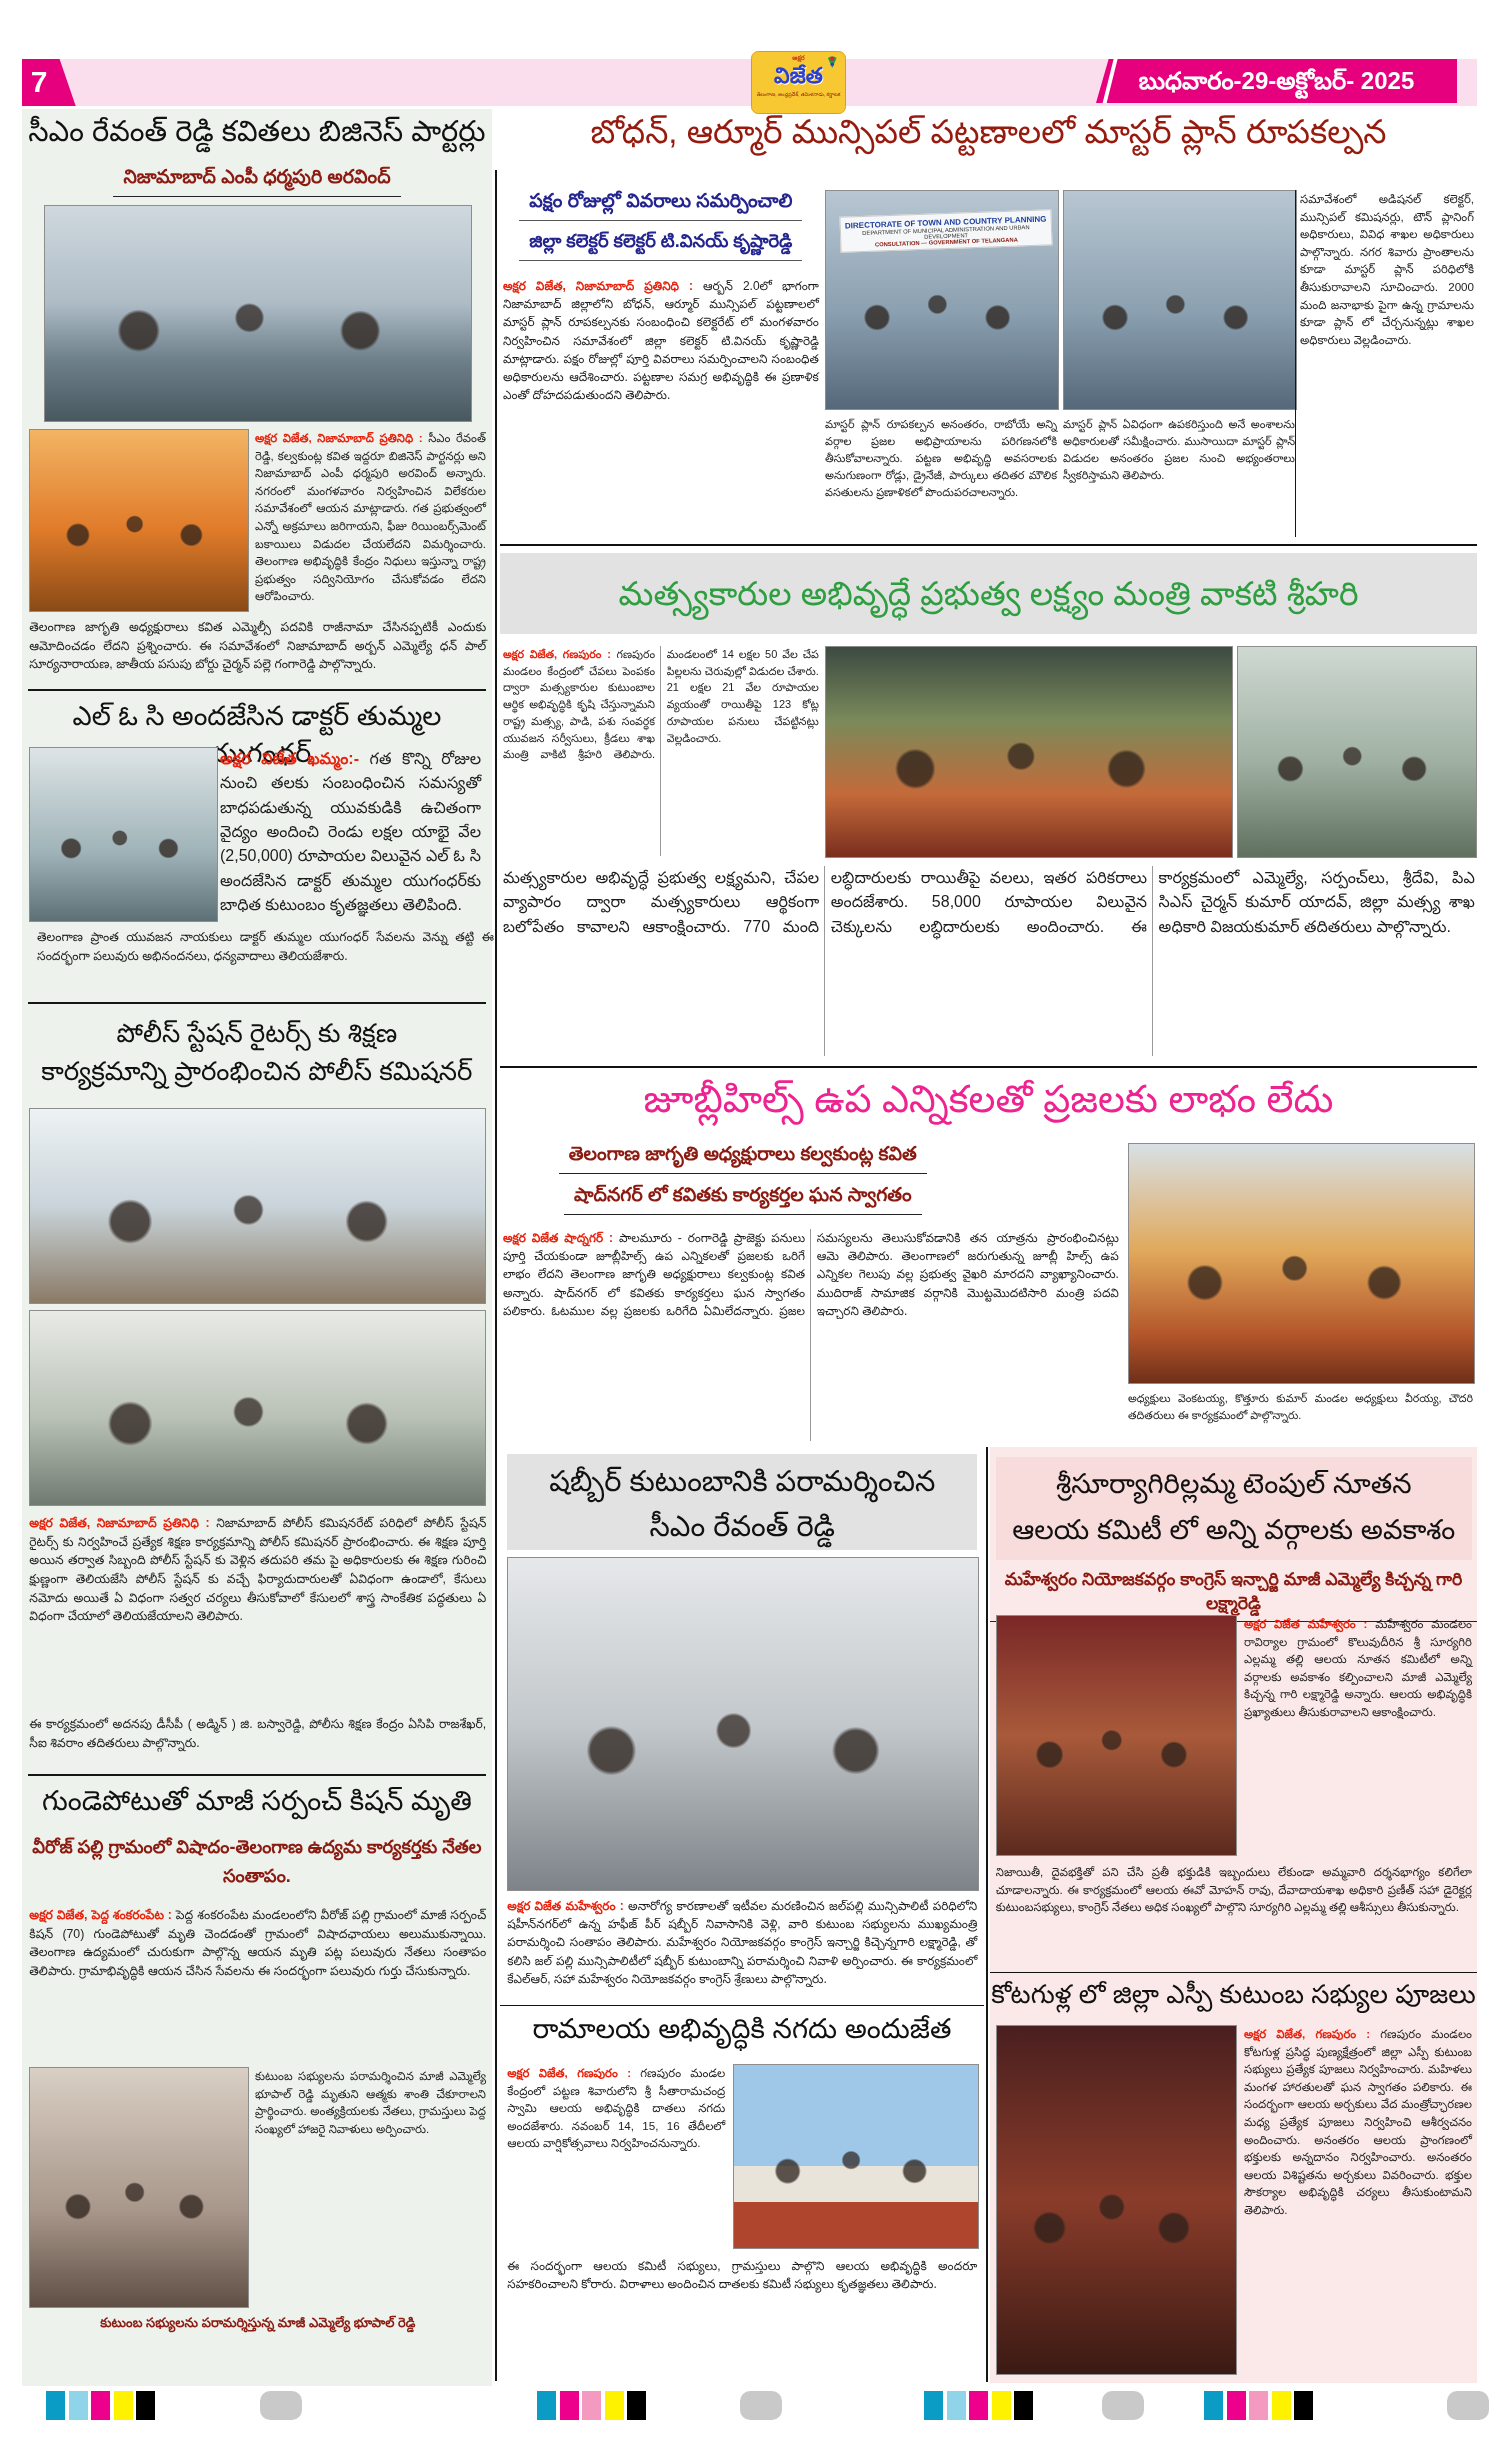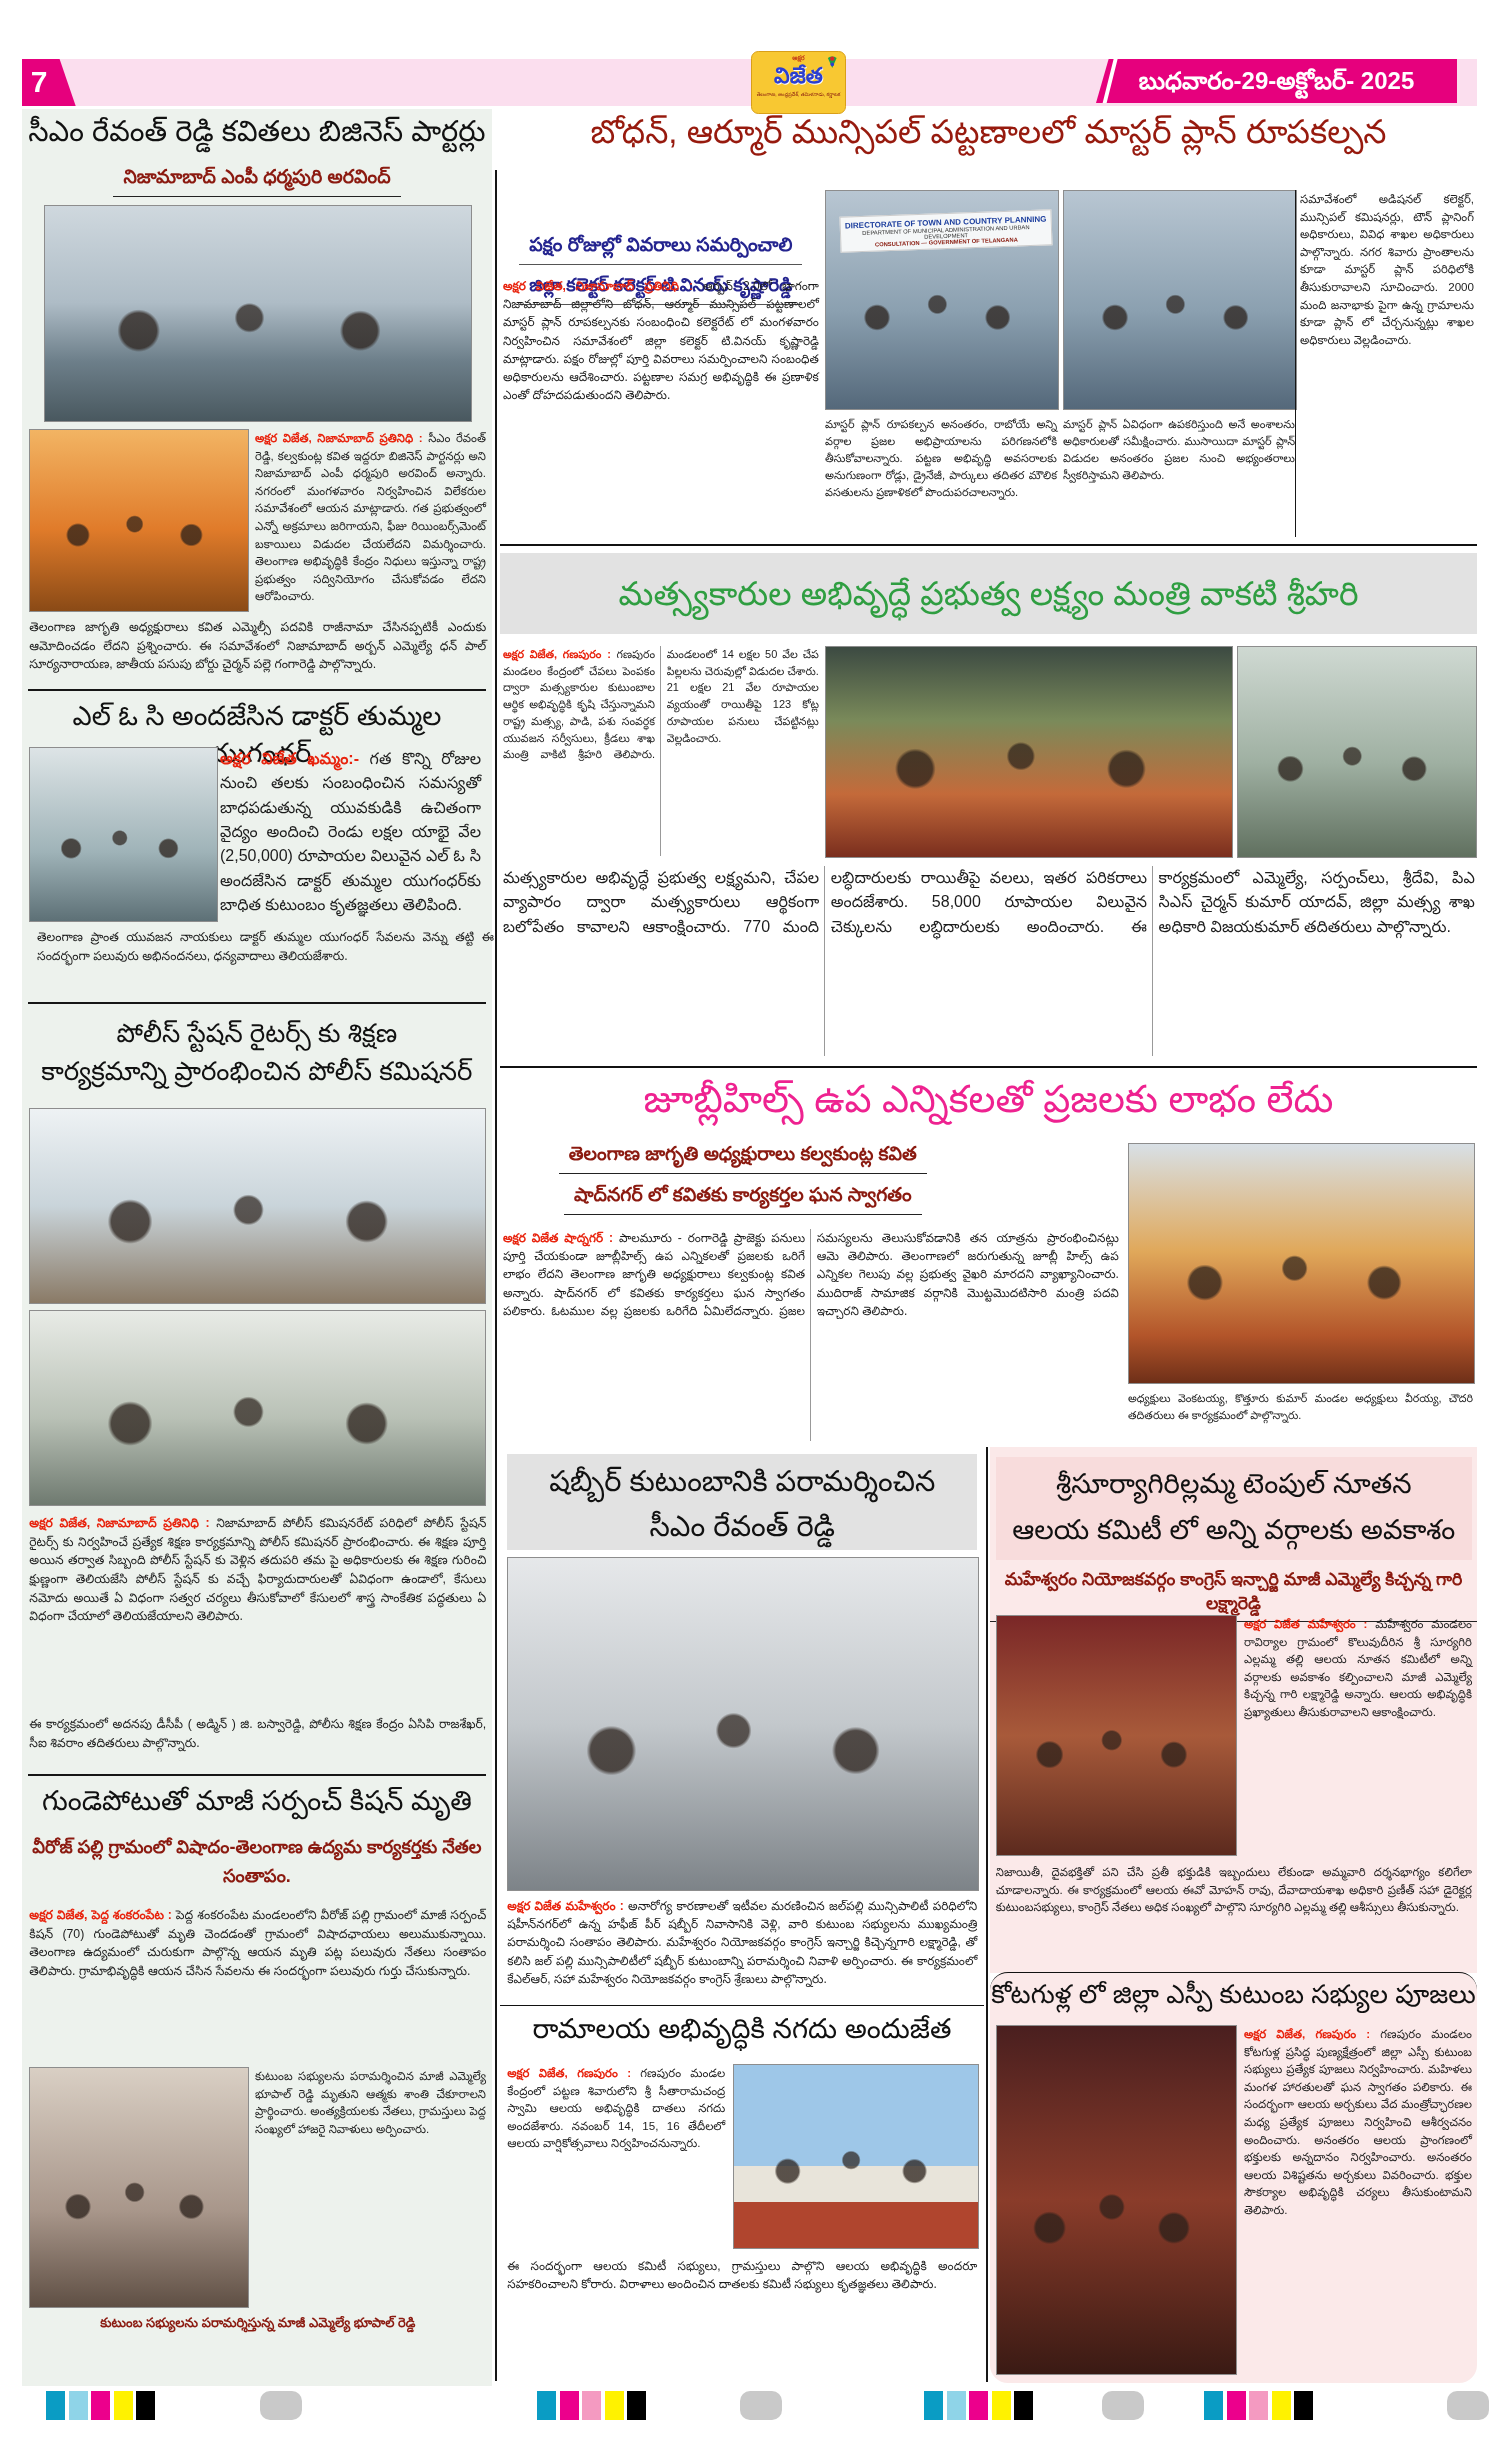--- a/index.html
+++ b/index.html
@@ -17,21 +17,21 @@
   #datebox{left:1096px;top:59px;width:361px;height:44px;background:#e6007d;clip-path:polygon(3.5% 0,100% 0,100% 100%,0 100%);}
   #datebox .slash{position:absolute;left:11.6px;top:-2.9px;width:4.4px;height:51px;background:#fff;transform:skewX(-14deg);}
   #datebox .dt{color:#fff;font-size:24px;font-weight:bold;text-align:center;line-height:44px;}
   
   .hl{font-weight:normal;text-align:center;color:#111;}
   .hl-maroon{color:#971a0e;}
   .hl-green{color:#2f9e41;}
   .hl-mag{color:#ee2290;}
   .sub{color:#8b1a10;font-weight:bold;text-align:center;}
   .sub u, .usub{display:inline-block;border-bottom:1.5px solid #222;padding:0 10px 4.4px;text-decoration:none;}
-  .bsub{color:#24248f;font-weight:bold;text-align:right;margin-top:44px;}
+  .bsub{color:#24248f;font-weight:bold;text-align:right;}
   .bd{font-size:12.3px;line-height:1.52;text-align:justify;color:#1d1d1d;}
   .dl{color:#e8230d;font-weight:bold;}
   .rule-v{background:#161616;width:1.5px;}
   .rule-h{background:#161616;height:2.2px;}
   .leftcol{left:22px;top:109px;width:470px;height:2277px;background:#edf2ed;}
   .pinkcol{background:#fbe9e9;}
   
   .ph{border:0.7px solid #8d8d8d;overflow:hidden;}
   .ph::before{content:"";position:absolute;inset:0;
     background:radial-gradient(circle at 22% 58%,rgba(42,32,26,.75) 0 5%,transparent 6%),
@@ -238,21 +238,21 @@
       <span class="sub usub" style="font-size:17.4px;">మహేశ్వరం నియోజకవర్గం కాంగ్రెస్ ఇన్చార్జి  మాజీ ఎమ్మెల్యే కిచ్చన్న గారి లక్ష్మారెడ్డి</span>
     </div>
     <div class="abs ph ph-committee" style="left:5.8px;top:168px;width:239px;height:239px;"></div>
     <div class="abs bd" style="left:254px;top:168px;width:228px;height:239px;font-size:11.6px;">
       <span class="dl">అక్షర విజేత మహేశ్వరం :</span>
       <span>మహేశ్వరం మండలం రావిర్యాల గ్రామంలో కొలువుదీరిన శ్రీ సూర్యగిరి ఎల్లమ్మ తల్లి ఆలయ నూతన కమిటీలో అన్ని వర్గాలకు అవకాశం కల్పించాలని మాజీ ఎమ్మెల్యే కిచ్చన్న గారి లక్ష్మారెడ్డి అన్నారు. ఆలయ అభివృద్ధికి ప్రఖ్యాతులు తీసుకురావాలని ఆకాంక్షించారు.</span>
     </div>
     <div class="abs bd" style="left:5.8px;top:416px;width:476px;font-size:11.6px;">నిజాయితీ, దైవభక్తితో పని చేసి ప్రతీ భక్తుడికి ఇబ్బందులు లేకుండా అమ్మవారి దర్శనభాగ్యం కలిగేలా చూడాలన్నారు. ఈ కార్యక్రమంలో ఆలయ ఈవో మోహన్ రావు, దేవాదాయశాఖ అధికారి ప్రణీత్ సహా డైరెక్టర్ల కుటుంబసభ్యులు, కాంగ్రెస్ నేతలు అధిక సంఖ్యలో పాల్గొని సూర్యగిరి ఎల్లమ్మ తల్లి ఆశీస్సులు తీసుకున్నారు.</div>
   </div>
 
-  <div class="abs pinkcol" style="left:990px;top:1972px;width:487px;height:410px;border-top:1.5px solid #111;border-radius:18px;">
+  <div class="abs pinkcol" style="left:990px;top:1972px;width:487px;height:410px;border-top:1.5px solid #111;">
     <div class="abs hl" style="left:0;top:5.8px;width:487px;font-size:26px;">కోటగుళ్ల లో జిల్లా ఎస్పీ కుటుంబ సభ్యుల పూజలు</div>
     <div class="abs ph ph-interior" style="left:5.8px;top:52px;width:239px;height:348px;"></div>
     <div class="abs bd" style="left:254px;top:52px;width:228px;height:348px;font-size:11.6px;">
       <span class="dl">అక్షర విజేత, గణపురం :</span>
       <span>గణపురం మండలం కోటగుళ్ల ప్రసిద్ధ పుణ్యక్షేత్రంలో జిల్లా ఎస్పీ కుటుంబ సభ్యులు ప్రత్యేక పూజలు నిర్వహించారు. మహిళలు మంగళ హారతులతో ఘన స్వాగతం పలికారు.</span>
       <span>ఈ సందర్భంగా ఆలయ అర్చకులు వేద మంత్రోచ్ఛారణల మధ్య ప్రత్యేక పూజలు నిర్వహించి ఆశీర్వచనం అందించారు. అనంతరం ఆలయ ప్రాంగణంలో భక్తులకు అన్నదానం నిర్వహించారు. అనంతరం ఆలయ విశిష్టతను అర్చకులు వివరించారు. భక్తుల సౌకర్యాల అభివృద్ధికి చర్యలు తీసుకుంటామని తెలిపారు.</span>
     </div>
   </div>
 
   <div class="abs bars" style="left:46px;top:2391px;">

